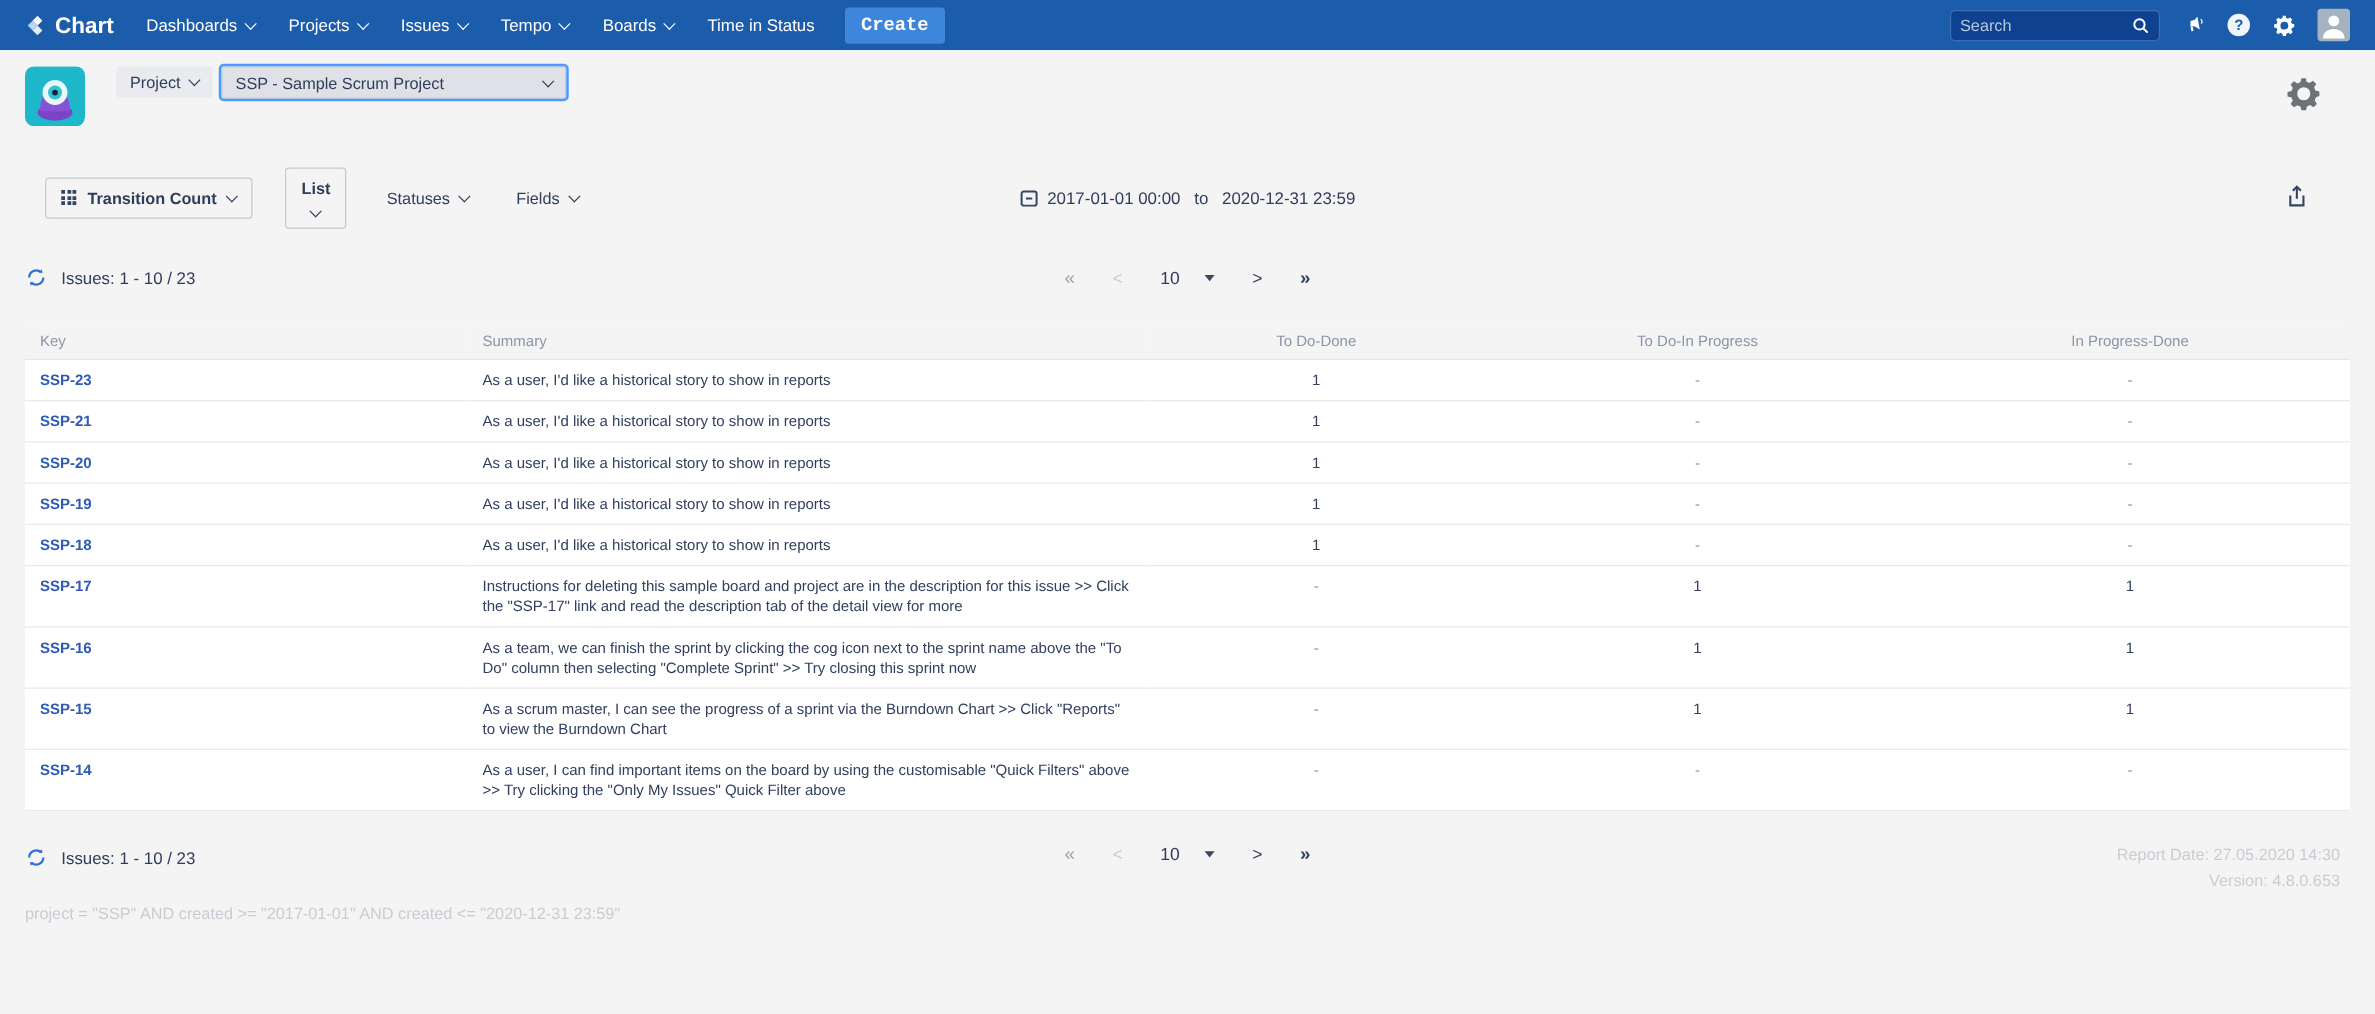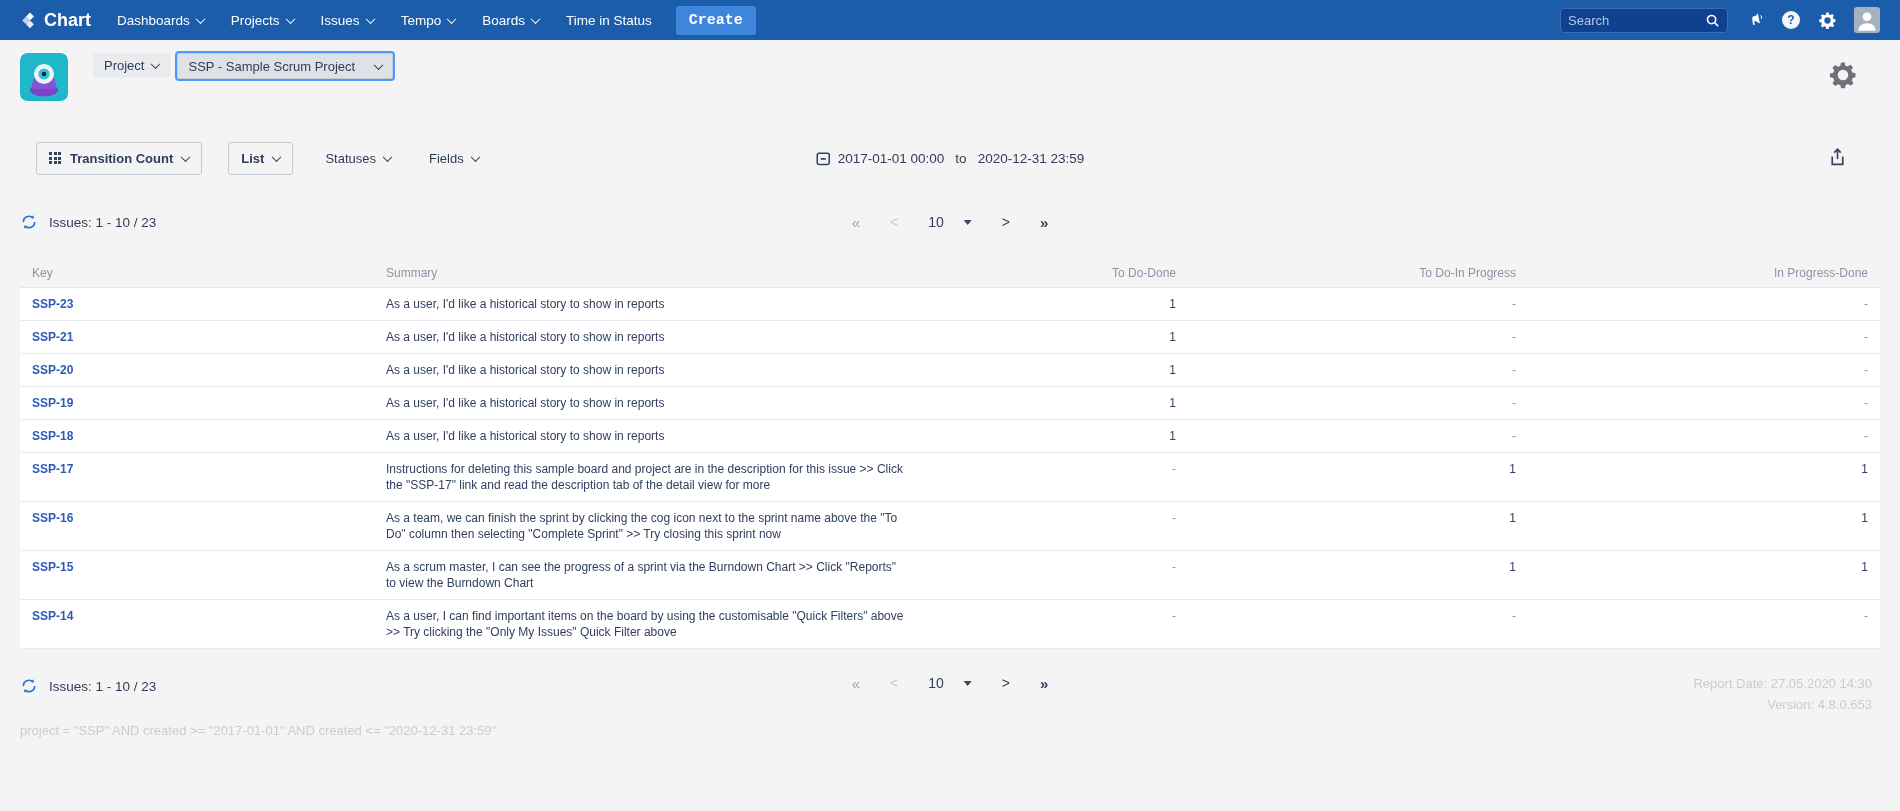--- a/index.html
+++ b/index.html
@@ -33,30 +33,30 @@
   .nav-icon{width:20px; height:20px; display:flex; align-items:center; justify-content:center; cursor:pointer;}
   .help-circle{width:18px; height:18px; border-radius:50%; background:#f2f5fa; color:var(--navbar-bg);
     font-weight:bold; font-size:12px; display:flex; align-items:center; justify-content:center; cursor:pointer;}
   .nav-avatar{width:26px; height:26px; border-radius:3px; background:#a7b2c0; overflow:hidden; cursor:pointer;}
   
   .project-header{display:flex; align-items:flex-start; gap:25px; padding:13px 20px 12px; position:relative;}
   .project-avatar{width:48px; height:48px; border-radius:7px; overflow:hidden; cursor:pointer;}
   .project-controls{display:flex; align-items:flex-start; gap:7px;}
   .project-btn{background:#e9ebef; border:none; border-radius:3px; padding:5px 11px; font-size:13px;
     color:var(--text-navy); display:flex; align-items:center; gap:8px; cursor:pointer; font-family:inherit;}
-  .project-select{width:216px; height:26px; background:#dfe1e6; border:1px solid #c6ccd5; border-radius:2px;
+  .project-select{width:276px; height:26px; background:#dfe1e6; border:1px solid #c6ccd5; border-radius:2px;
     outline:2px solid var(--focus-ring); display:flex; align-items:center; justify-content:space-between;
     padding:0 10px; font-size:13px; color:var(--text-navy); cursor:pointer;}
   .page-gear{position:absolute; right:42px; top:20px; width:30px; height:30px; cursor:pointer;}
   
   .toolbar{display:flex; align-items:center; padding:0 36px; margin-top:28px; height:34px; position:relative;}
   .tool-btn{border:1px solid #c4cad3; background:transparent; border-radius:3px; padding:8px 12px;
     font-size:13px; font-weight:bold; color:var(--text-navy); display:flex; align-items:center; gap:9px;
     cursor:pointer; font-family:inherit;}
-  .tool-btn + .tool-btn{margin-left:26px;}
+  .tool-btn + .tool-btn{margin-left:26px;flex-direction:column;}
   .plain-dd{display:flex; align-items:center; gap:8px; font-size:13px; color:var(--text-navy); cursor:pointer;}
   .dd-statuses{margin-left:32px;}
   .dd-fields{margin-left:38px;}
   .date-range{position:absolute; left:50%; transform:translateX(-50%); display:flex; align-items:center;
     gap:7px; font-size:13.5px; color:var(--text-navy); cursor:pointer; white-space:nowrap;}
   .export-btn{position:absolute; right:52px; width:20px; height:22px; cursor:pointer;}
   
   .issues-row{display:flex; align-items:center; padding:0 20px; margin-top:34px; height:26px; position:relative;}
   .refresh-btn{width:18px; height:18px; cursor:pointer; flex:0 0 auto;}
   .issues-label{margin-left:11px; font-size:13.5px; color:var(--text-navy);}
@@ -68,21 +68,21 @@
   .pg-size{display:flex; align-items:center; gap:20px; color:var(--text-navy); cursor:pointer;}
   .pg-size .mini-tri{width:0; height:0; border-left:4px solid transparent; border-right:4px solid transparent;
     border-top:5px solid #3b4863;}
   .pg-next{color:#33415e;}
   .pg-last{color:#33415e; font-weight:bold; font-size:15px;}
   
   table.issues{width:1860px; margin:24px 20px 0; border-collapse:collapse; table-layout:fixed; background:#fff;}
   col.c-key{width:354px;} col.c-sum{width:544px;} col.c-n1{width:270px;} col.c-n2{width:340px;} col.c-n3{width:352px;}
   th{font-size:12px; font-weight:normal; color:var(--muted-text); text-align:left;
     padding:7px 12px; border-bottom:1px solid #e4e6ea; background:#f4f4f5;}
-  th.num, td.num{text-align:right;}
+  th.num, td.num{text-align:center;}
   td{font-size:12px; color:#31405f; line-height:16px; vertical-align:top;
     padding:8px 12px; border-bottom:1px solid #e9eaee;}
   td a{color:var(--link-blue); font-weight:bold; text-decoration:none; cursor:pointer;}
   td.num{color:#33415e;}
   td .dash, td.dash{color:#8a93a5;}
   
   .footer-row{display:flex; align-items:flex-start; padding:0 20px; margin-top:24px; position:relative;}
   .footer-left{display:flex; align-items:center; height:26px;}
   .report-info{margin-left:auto; text-align:right; font-size:13px; color:var(--faint-text); line-height:21px;
     padding-right:8px;}

